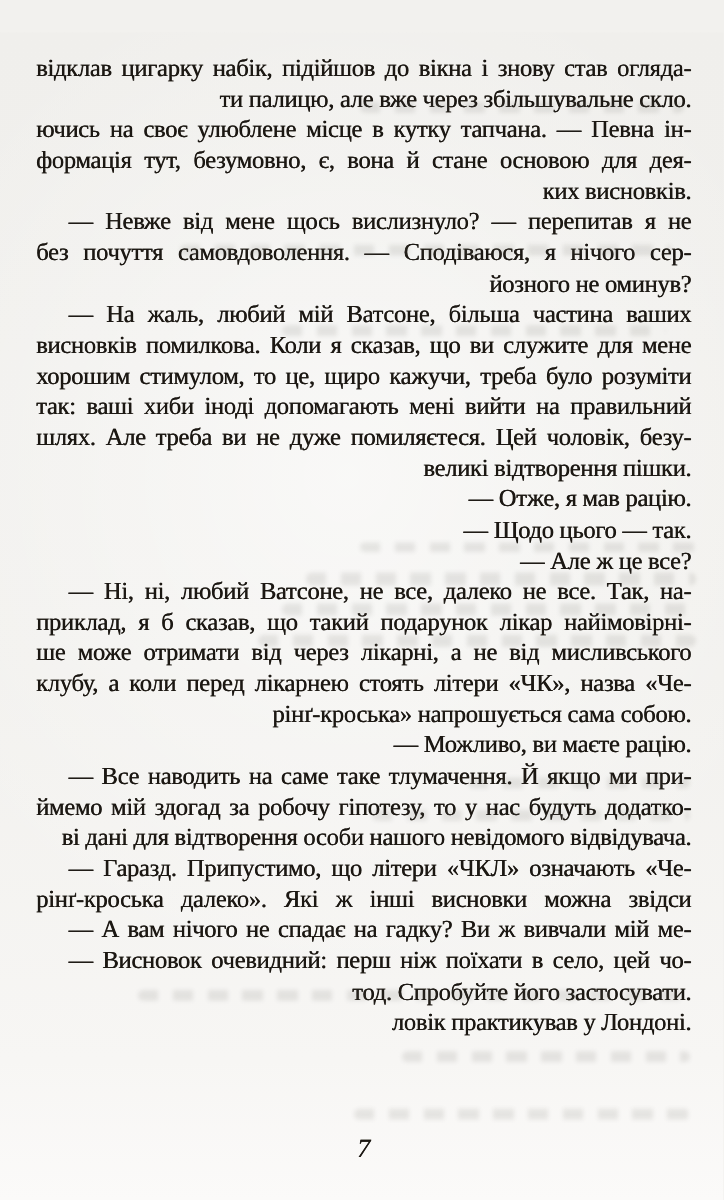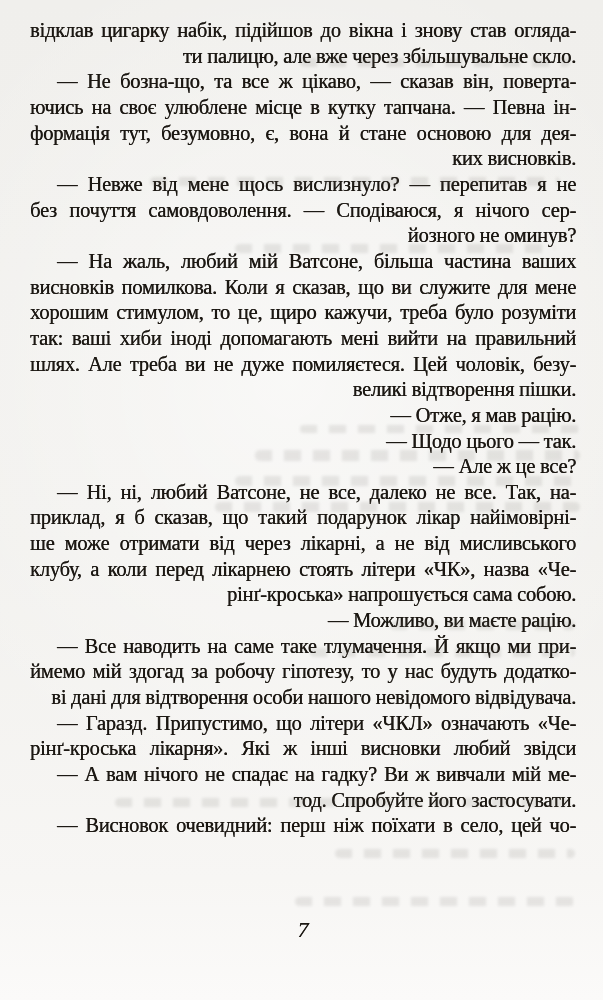--- a/index.html
+++ b/index.html
@@ -11,20 +11,21 @@
     position: relative;
     background: #f2f1ee;
     font-family: "Liberation Serif", "DejaVu Serif", serif;
     color: #1c1813;
   }
   .page {
     position: absolute; inset: 0;
     background:
       radial-gradient(ellipse 90% 60% at 48% 38%, rgba(255,255,255,0.55), rgba(255,255,255,0) 75%),
       linear-gradient(180deg, #f0efec 0%, #f2f1ee 55%, #f7f6f4 88%, #fbfaf9 100%);
+    margin-top: 27px;
   }
   .text-block {
     position: absolute;
     left: 30px; top: 18px;
     width: 546px;
     font-size: 20.5px;
     line-height: 25.65px;
     letter-spacing: -0.25px;
     text-shadow: 0.35px 0 0 currentColor;
   }
@@ -57,21 +58,20 @@
   }
 </style>
 </head>
 <body>
 
 <main class="page">
 
   <div class="text-block">
       <div class="line justify">відклав цигарку набік, підійшов до вікна і знову став огляда-</div>
       <div class="line">ти палицю, але вже через збільшувальне скло.</div>
-      <div class="line indent justify">— Не бозна-що, та все ж цікаво, — сказав він, поверта-</div>
       <div class="line justify">ючись на своє улюблене місце в кутку тапчана. — Певна ін-</div>
       <div class="line justify">формація тут, безумовно, є, вона й стане основою для дея-</div>
       <div class="line">ких висновків.</div>
       <div class="line indent justify">— Невже від мене щось вислизнуло? — перепитав я не</div>
       <div class="line justify">без почуття самовдоволення. — Сподіваюся, я нічого сер-</div>
       <div class="line">йозного не оминув?</div>
       <div class="line indent justify">— На жаль, любий мій Ватсоне, більша частина ваших</div>
       <div class="line justify">висновків помилкова. Коли я сказав, що ви служите для мене</div>
       <div class="line justify">хорошим стимулом, то це, щиро кажучи, треба було розуміти</div>
       <div class="line justify">так: ваші хиби іноді допомагають мені вийти на правильний</div>
@@ -83,24 +83,25 @@
       <div class="line indent justify">— Ні, ні, любий Ватсоне, не все, далеко не все. Так, на-</div>
       <div class="line justify">приклад, я б сказав, що такий подарунок лікар найімовірні-</div>
       <div class="line justify">ше може отримати від через лікарні, а не від мисливського</div>
       <div class="line justify">клубу, а коли перед лікарнею стоять літери «ЧК», назва «Че-</div>
       <div class="line">рінґ-кроська» напрошується сама собою.</div>
       <div class="line indent">— Можливо, ви маєте рацію.</div>
       <div class="line indent justify">— Все наводить на саме таке тлумачення. Й якщо ми при-</div>
       <div class="line justify">ймемо мій здогад за робочу гіпотезу, то у нас будуть додатко-</div>
       <div class="line">ві дані для відтворення особи нашого невідомого відвідувача.</div>
       <div class="line indent justify">— Гаразд. Припустимо, що літери «ЧКЛ» означають «Че-</div>
-      <div class="line justify">рінґ-кроська лікарня». Які ж інші висновки любий звідси</div>
+      <div class="line justify">рінґ-кроська далеко». Які ж інші висновки можна звідси</div>
       <div class="line indent justify">— А вам нічого не спадає на гадку? Ви ж вивчали мій ме-</div>
+      <div class="line indent justify">— Висновок очевидний: перш ніж поїхати в село, цей чо-</div>
       <div class="line">тод. Спробуйте його застосувати.</div>
-      <div class="line indent justify">— Висновок очевидний: перш ніж поїхати в село, цей чо-</div>
+      <div class="line">ловік практикував у Лондоні.</div>
     </div>
 
   <div class="page-number">7</div>
 
   <div class="smudge" style="left:300px; top:58px;  width:270px;"></div>
   <div class="smudge" style="left:150px; top:177px; width:410px;"></div>
   <div class="smudge" style="left:235px; top:244px; width:320px;"></div>
   <div class="smudge" style="left:300px; top:425px; width:280px; height:8px;"></div>
   <div class="smudge" style="left:255px; top:450px; width:325px; height:11px;"></div>
   <div class="smudge" style="left:235px; top:476px; width:345px; height:10px;"></div>

